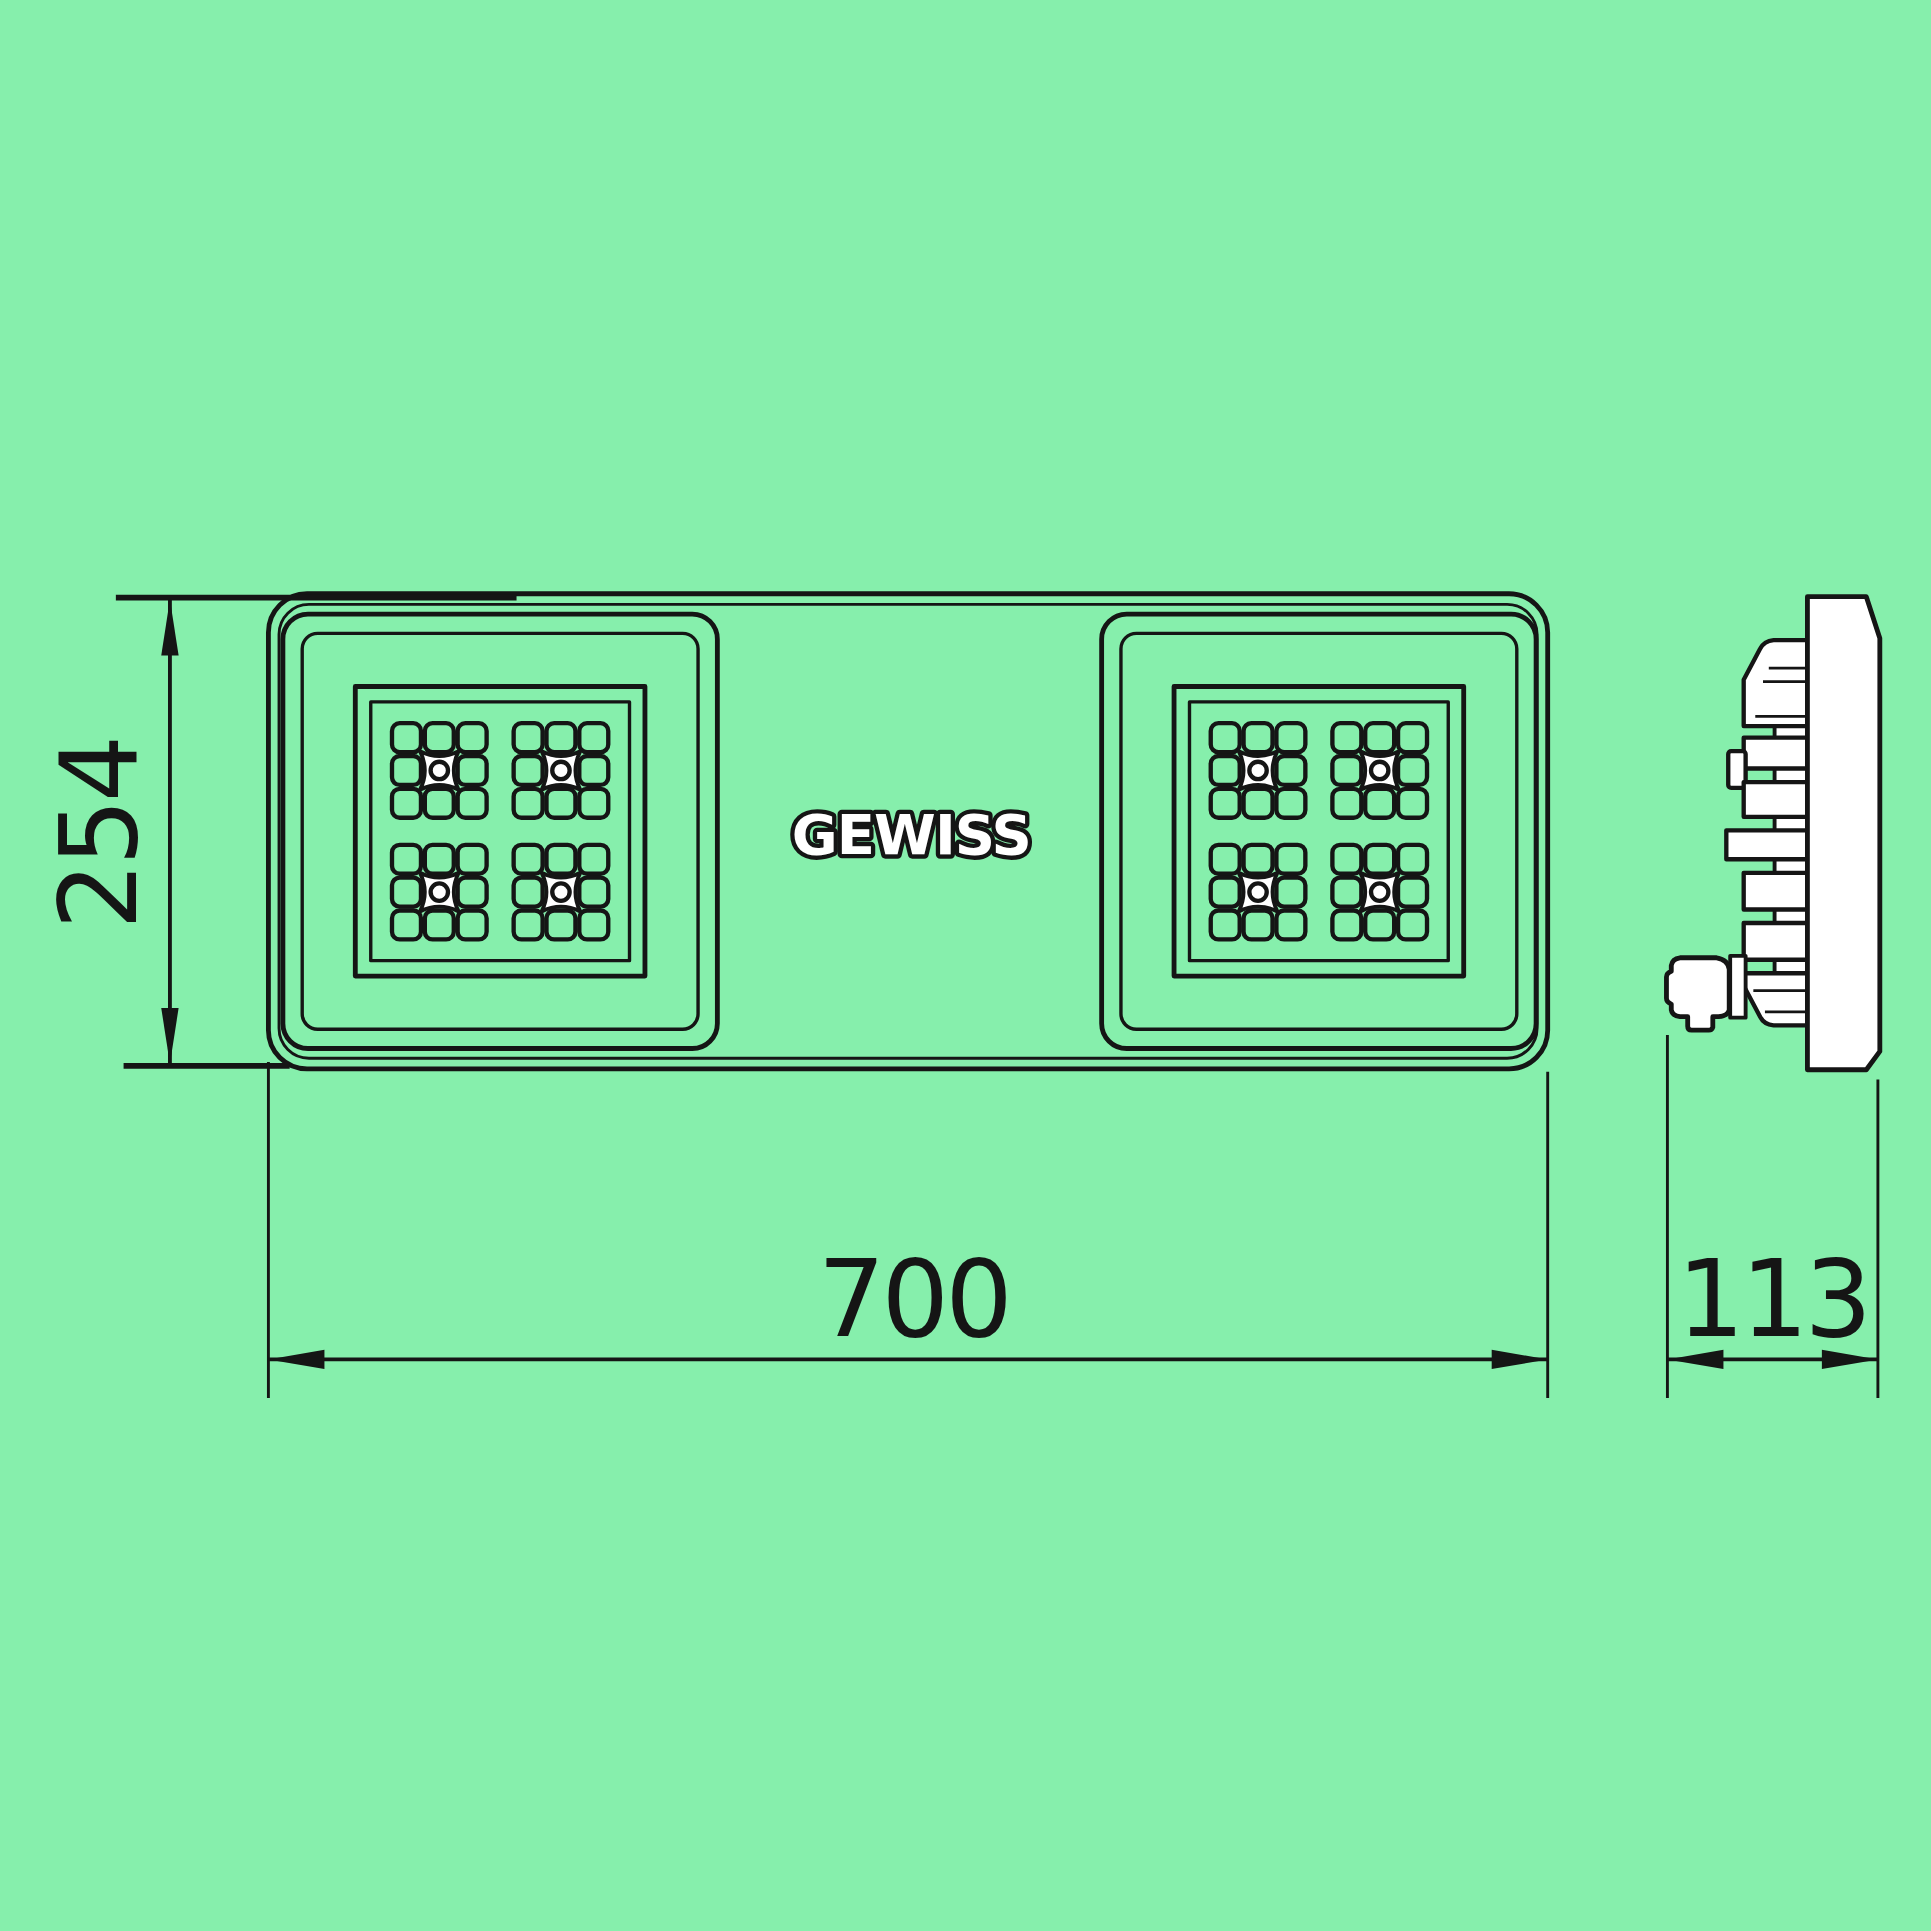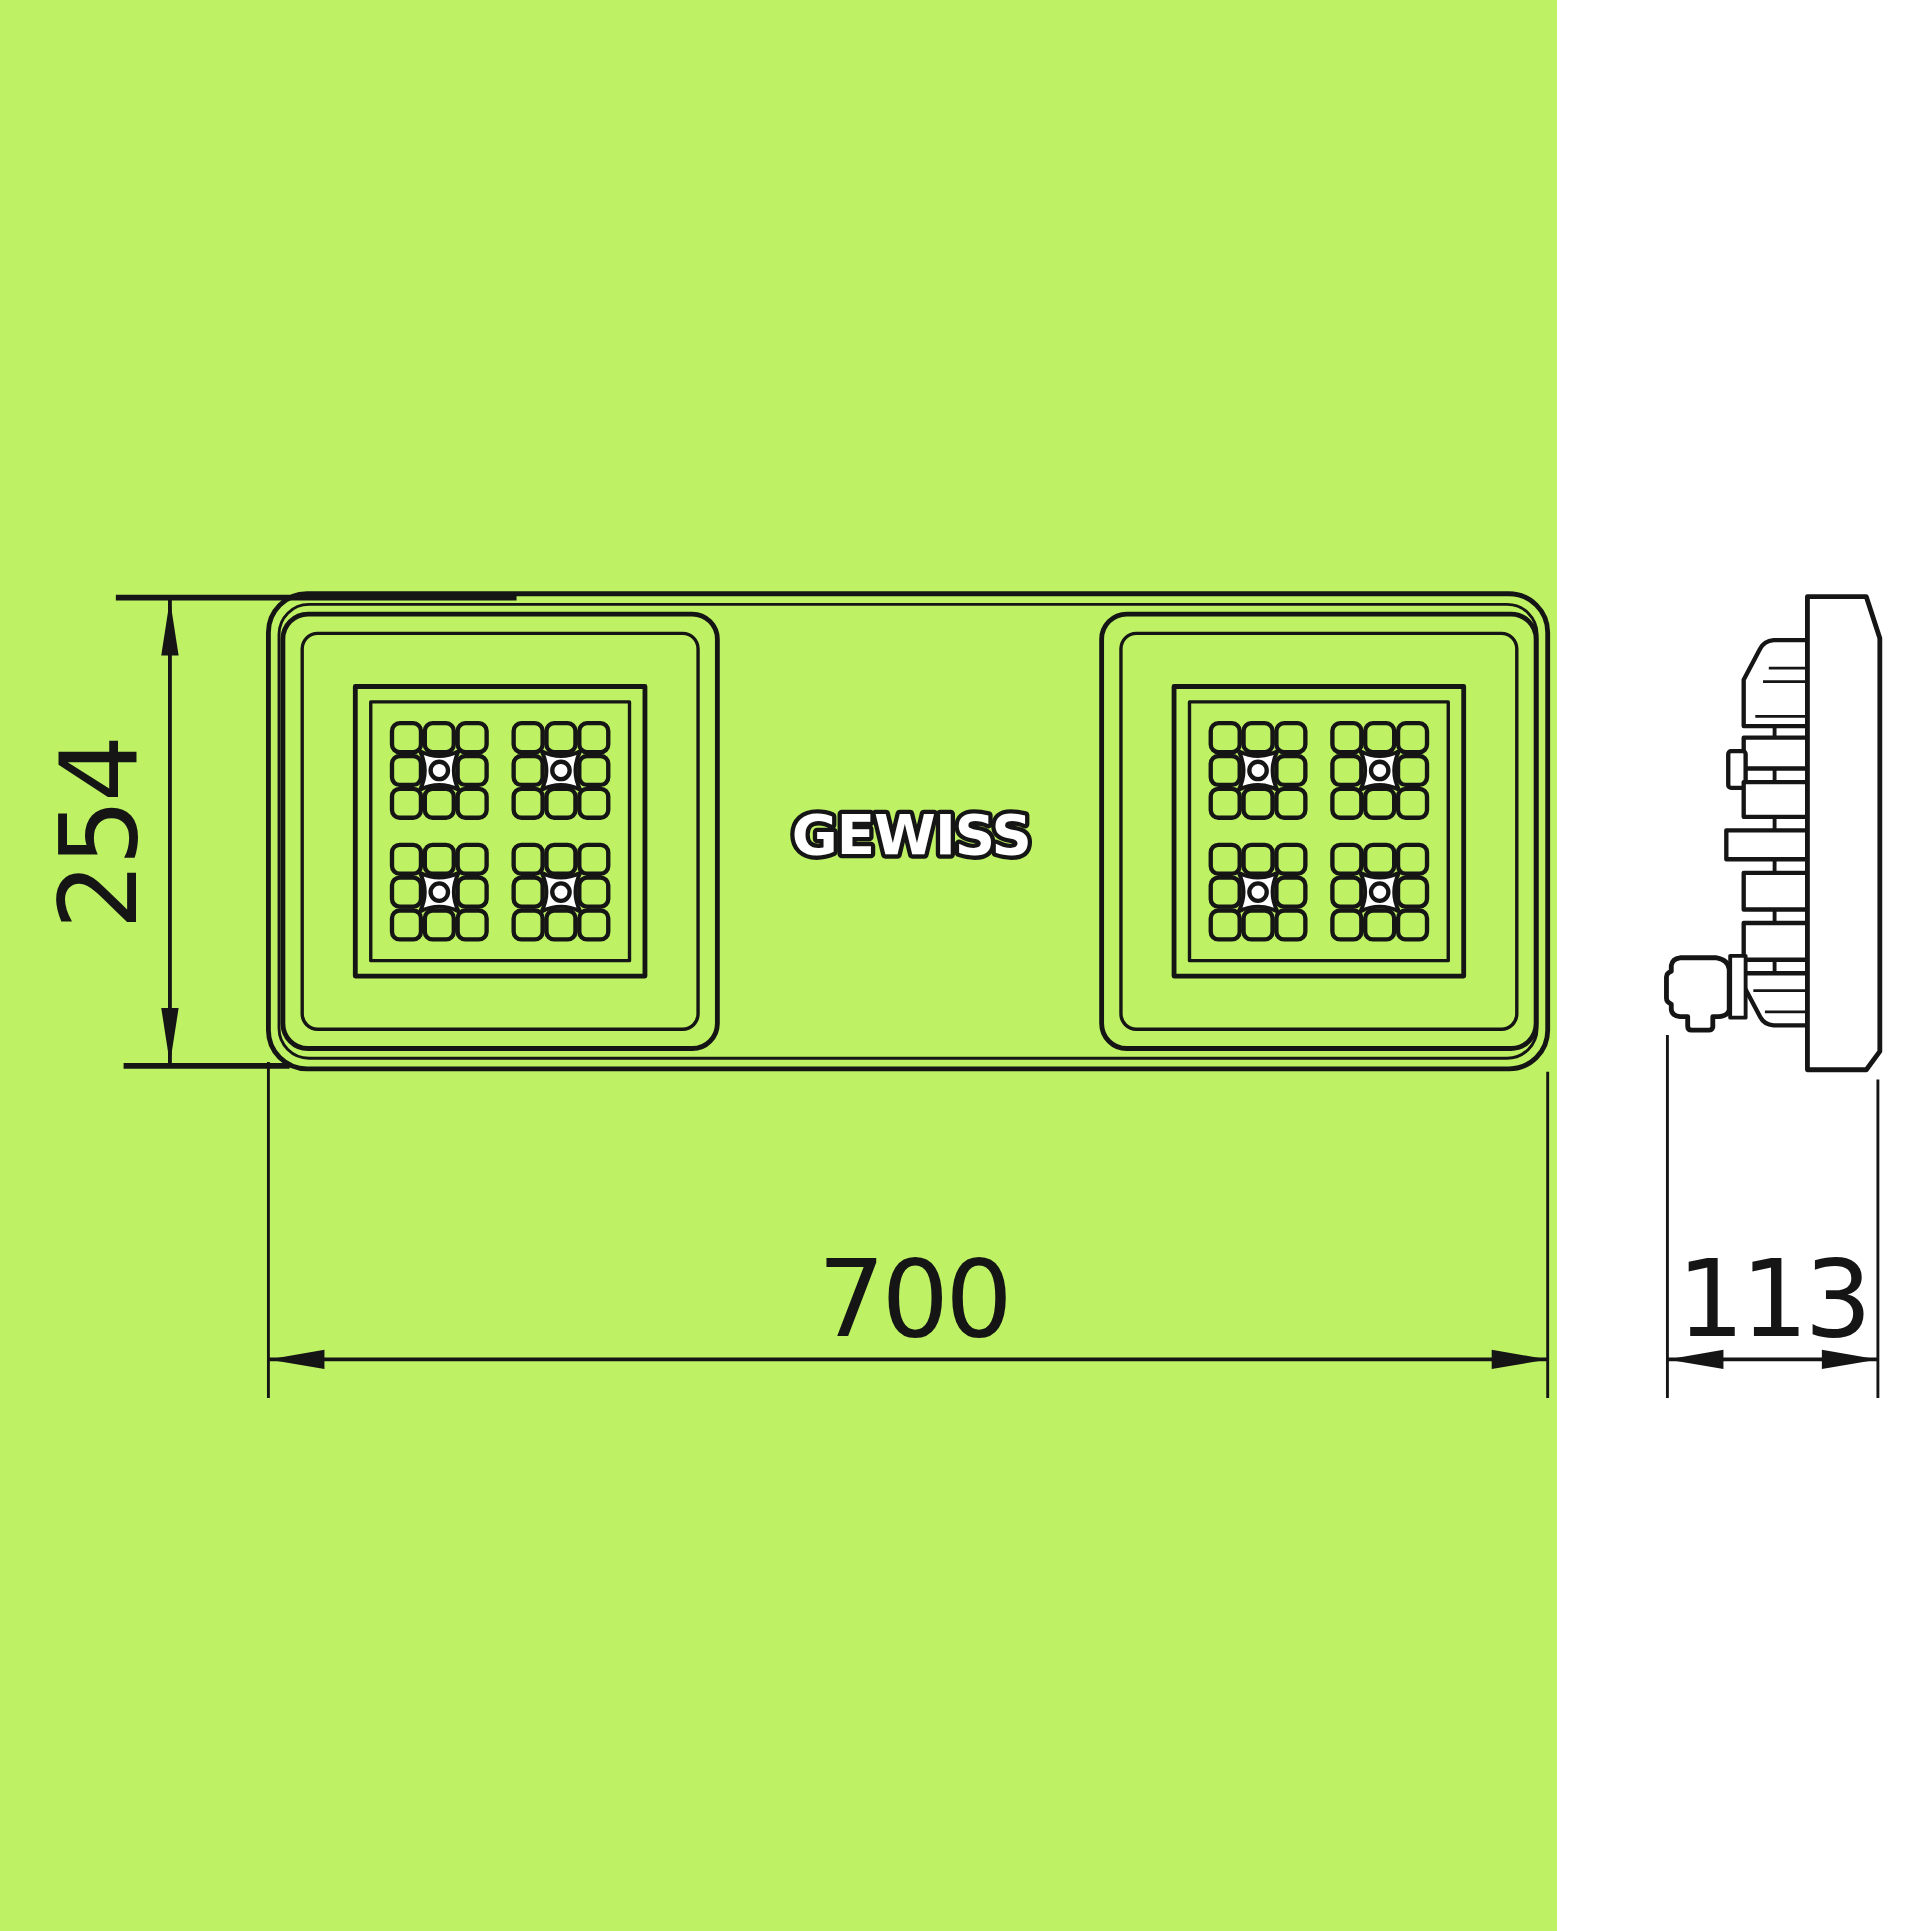--- a/index.html
+++ b/index.html
@@ -2,23 +2,23 @@
 <html><head>
 <meta charset="utf-8">
 <style>
   html, body {
     margin: 0;
     padding: 0;
     background: #ffffff;
     font-family: "DejaVu Sans", "Liberation Sans", sans-serif;
   }
   .canvas {
-    width: 1557px;
+    width: 1931px;
     height: 1931px;
-    background: #bef264;
+    background: #86efac;
     position: relative;
   }
   svg { display: block; }
   svg text {
     font-family: "DejaVu Sans", "Liberation Sans", sans-serif;
     fill: #151515;
   }
   .dim-text {
     font-size: 110px;
     letter-spacing: -4px;

